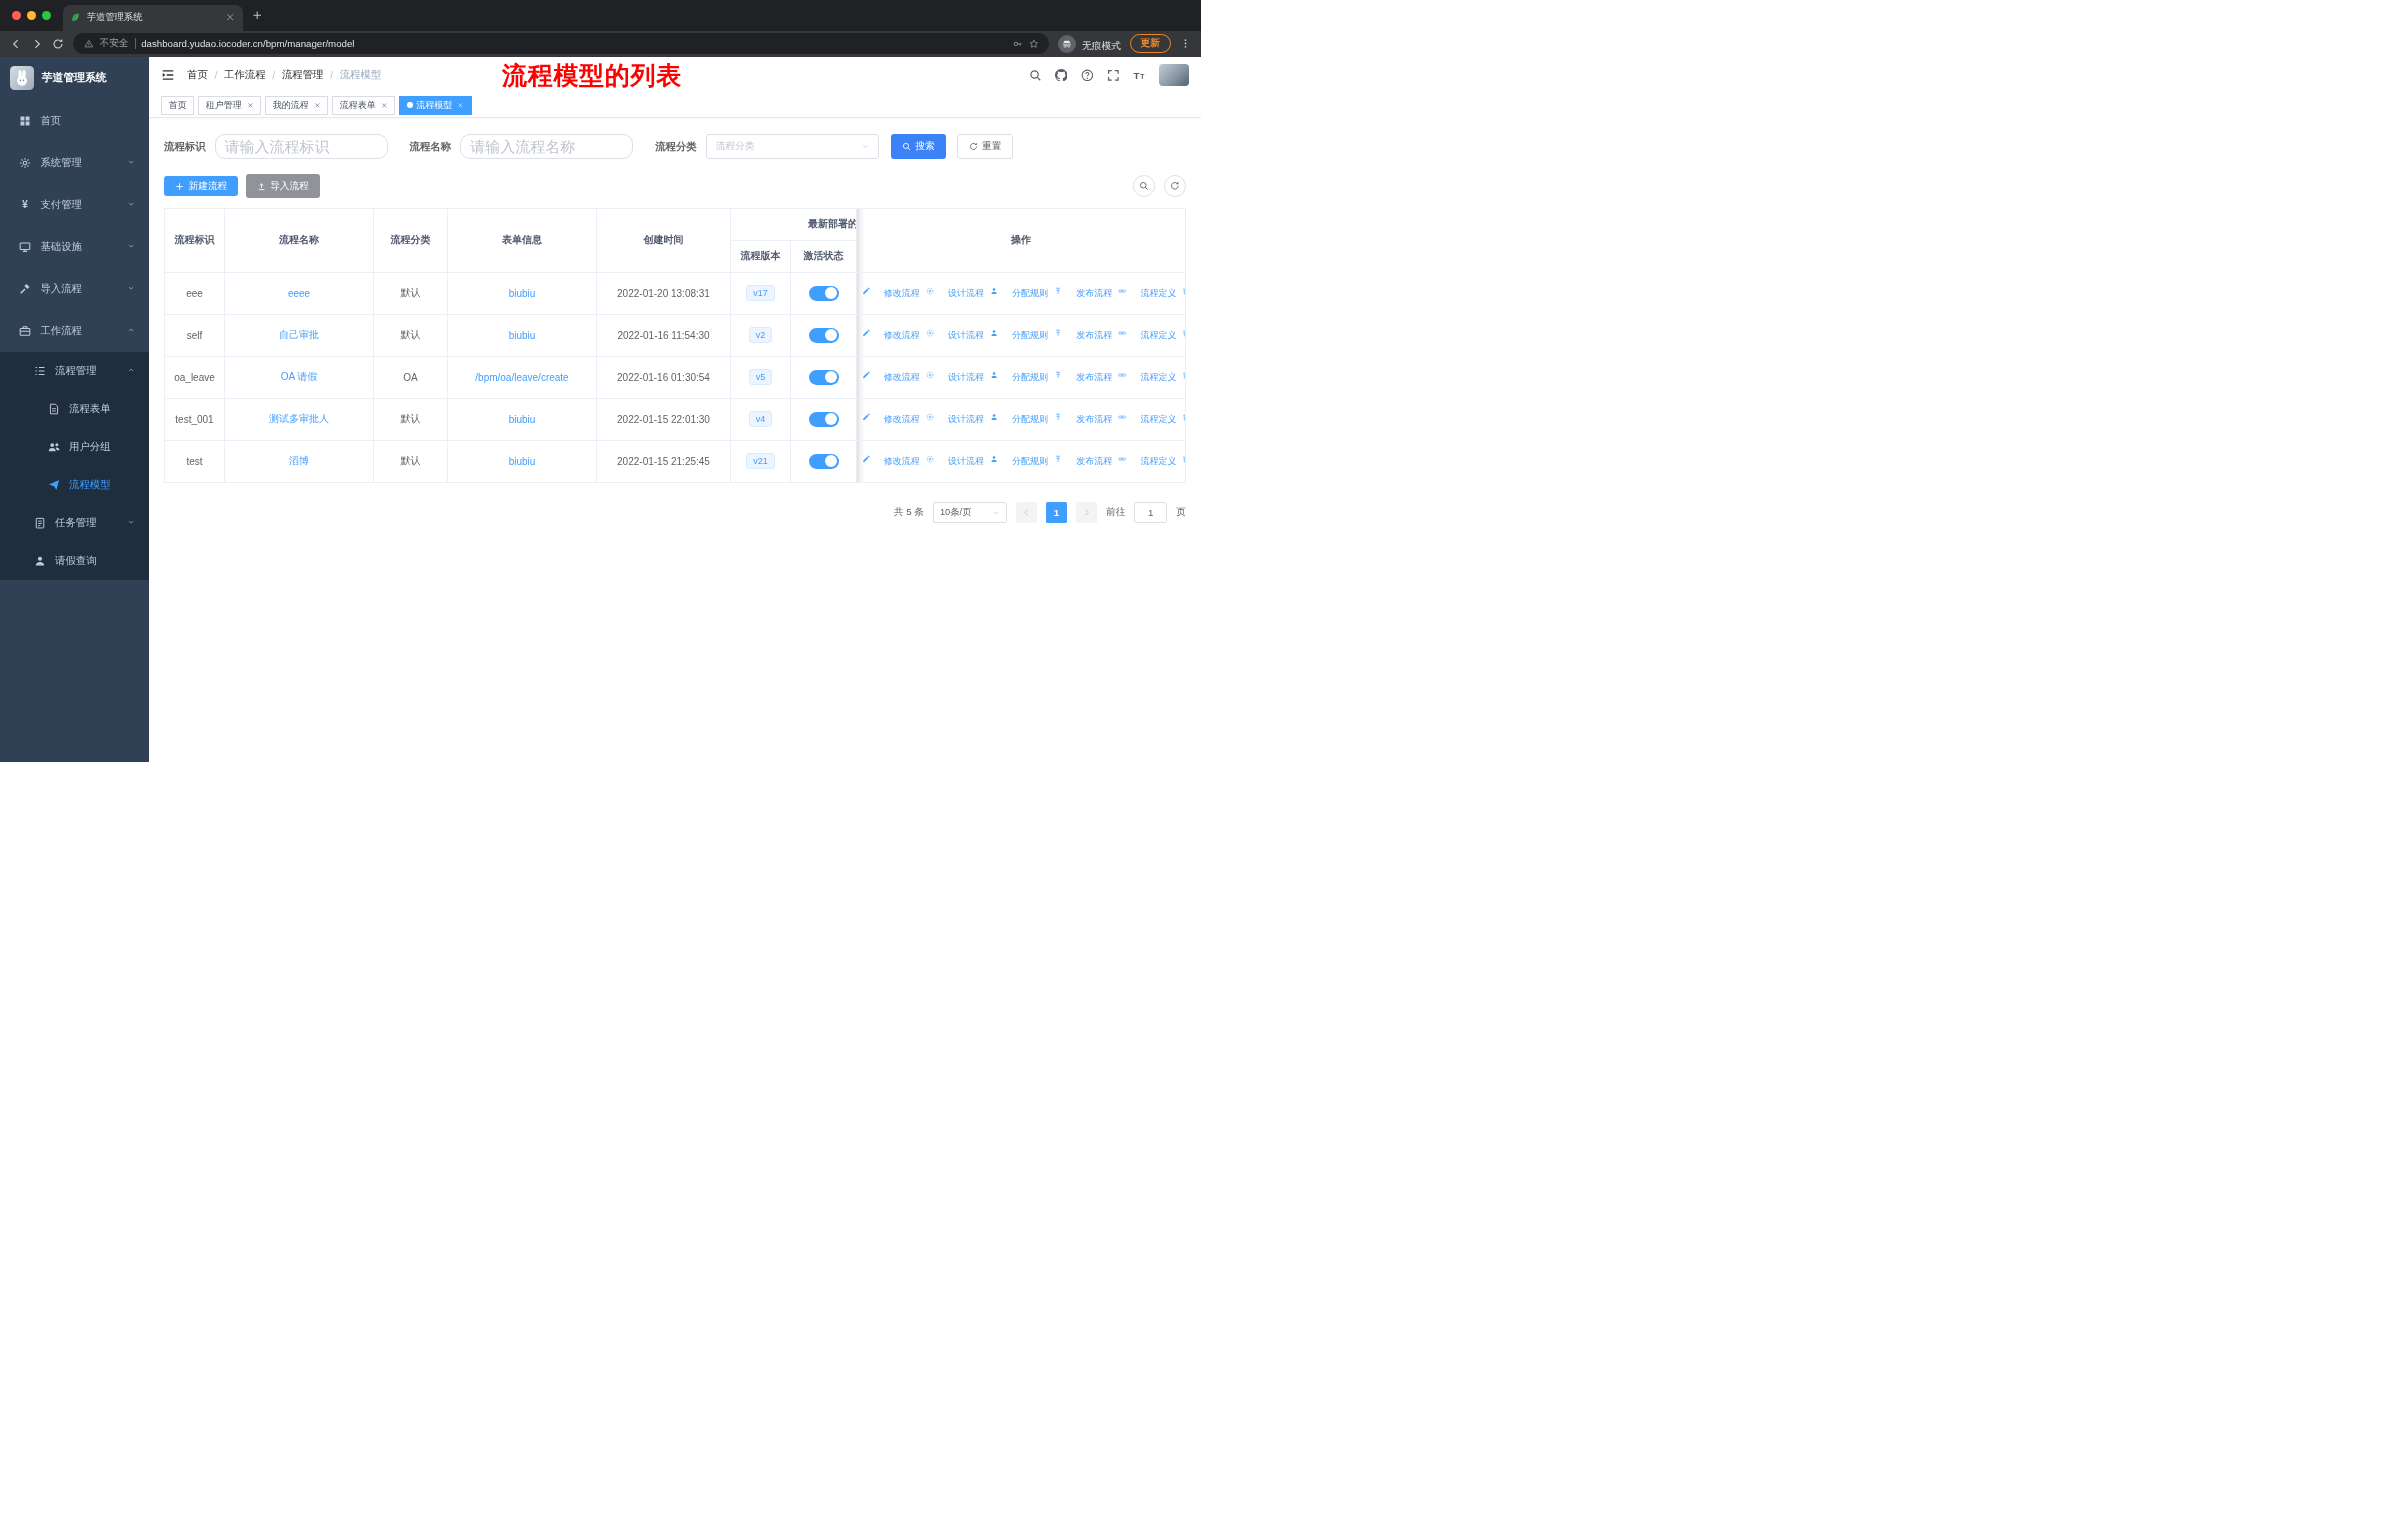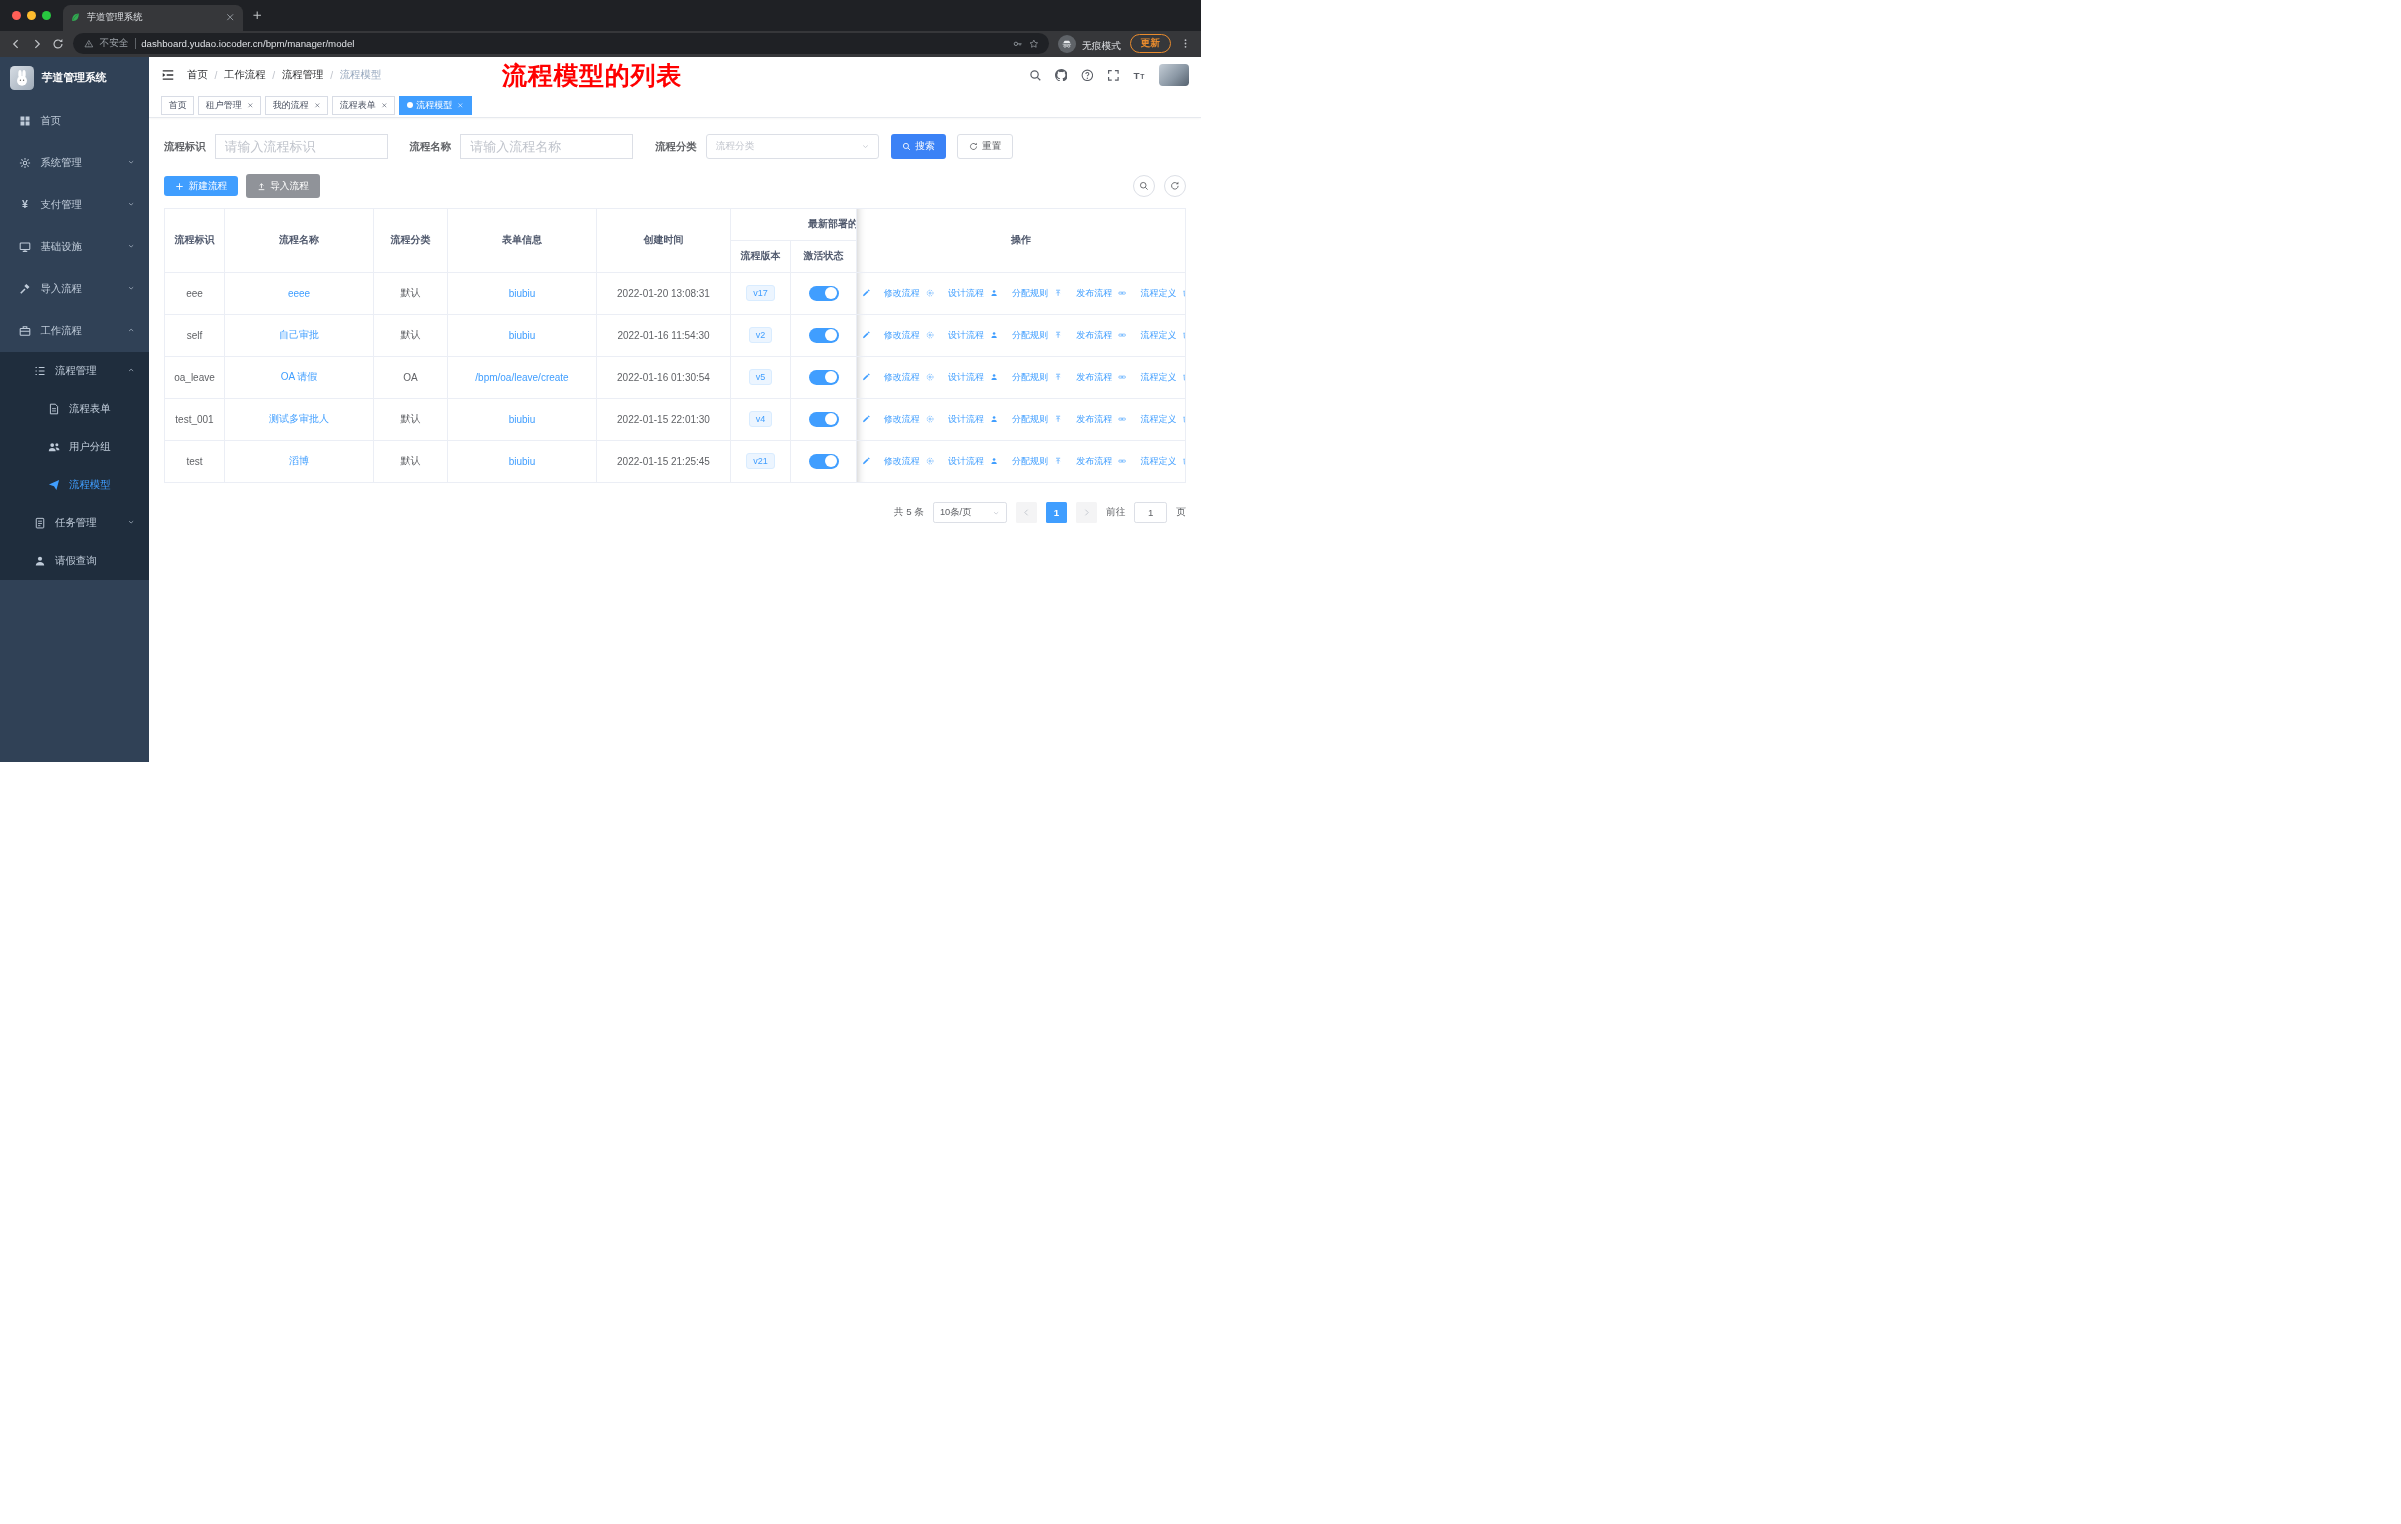--- a/index.html
+++ b/index.html
@@ -60,21 +60,21 @@
   .tag{height:19.4px;display:inline-flex;align-items:center;gap:3.7px;border:0.7px solid #d8dce5;background:#fff;color:#495060;font-size:9px;padding:0 6.7px;cursor:pointer;white-space:nowrap}
   .tag .tclose{font-size:6.7px;margin-left:1.5px}
   .tag .dot{width:6px;height:6px;border-radius:50%;background:#fff;display:inline-block}
   .tag.active{background:#409eff;border-color:#409eff;color:#fff}
 
   .content{flex:1;padding:16.4px 15px;overflow:hidden}
 
   
   .filters{display:flex;align-items:center;margin-bottom:15px}
   .f-label{font-size:10.4px;font-weight:700;color:#606266;margin-right:9px;white-space:nowrap}
-  .f-input{width:173px;height:24.6px;border:0.7px solid #dcdfe6;border-radius:0;padding:0 9px;font-size:13px;color:#606266;margin-right:22px;outline:none;font-family:inherit}
+  .f-input{width:173px;height:24.6px;border:0.7px solid #dcdfe6;border-radius:10px;padding:0 9px;font-size:15px;color:#606266;margin-right:22px;outline:none;font-family:inherit}
   .f-input::placeholder{color:#c0c4cc}
   .f-select{width:173px;height:24.6px;border:0.7px solid #dcdfe6;border-radius:3px;padding:0 7.4px 0 9px;display:flex;align-items:center;justify-content:space-between;color:#c0c4cc;font-size:9.7px;margin-right:12px;cursor:pointer}
   .f-select .icon{font-size:9px;color:#c0c4cc}
   .btn{height:24.6px;border-radius:3px;font-size:9.7px;display:inline-flex;align-items:center;gap:4.5px;padding:0 11px;border:none;cursor:pointer;font-family:inherit;white-space:nowrap}
   .btn .icon{font-size:9px}
   .btn-search{background:#3b82f6;color:#fff}
   .btn-reset{background:#fff;border:0.7px solid #dcdfe6;color:#606266;margin-left:11px}
 
   
   .actions-row{display:flex;align-items:center;margin-bottom:9.7px}
@@ -88,21 +88,21 @@
   th,td{border-right:0.7px solid #ebeef5;border-bottom:0.7px solid #ebeef5;text-align:center;padding:0 4.5px}
   thead th{font-weight:700;color:#515a6e;background:#fff;height:32px}
   th.group{text-align:left;padding:0 0 0 77px;overflow:hidden;white-space:nowrap}
   tbody td{height:42px;white-space:nowrap;overflow:hidden}
   .link{color:#409eff;text-decoration:none;cursor:pointer}
   .ver{display:inline-block;padding:2.2px 6px;background:#ecf5ff;border:0.7px solid #d9ecff;color:#409eff;font-size:9px;border-radius:3px}
   .switch{width:30px;height:15px;background:#409eff;border-radius:7.4px;display:inline-block;position:relative;vertical-align:middle;cursor:pointer}
   .switch::after{content:"";position:absolute;top:1.5px;right:1.5px;width:12px;height:12px;background:#fff;border-radius:50%}
   th.op,td.opcell{box-shadow:inset 9px 0 9px -9px rgba(0,0,0,.25)}
   td.opcell{padding:0 1.5px}
-  .act{color:#409eff;font-size:9px;margin:0 3px;display:inline-flex;align-items:center;gap:14px;cursor:pointer;text-decoration:none;white-space:nowrap}
+  .act{color:#409eff;font-size:9px;margin:0 3px;display:inline-flex;align-items:flex-start;gap:14px;cursor:pointer;text-decoration:none;white-space:nowrap}
   .act .icon{font-size:8.2px}
 
   
   .pager{display:flex;align-items:center;justify-content:flex-end;gap:9px;margin-top:19.4px;font-size:9.7px;color:#606266}
   .psize{width:74px;height:21px;border:0.7px solid #dcdfe6;border-radius:2.2px;display:flex;align-items:center;justify-content:space-between;padding:0 6px;font-size:9.3px;cursor:pointer}
   .psize .icon{font-size:8.2px;color:#c0c4cc}
   .pbtn{width:21px;height:21px;border-radius:1.5px;background:#f4f4f5;border:none;display:inline-flex;align-items:center;justify-content:center;color:#c0c4cc;font-size:9px;cursor:pointer}
   .pnum{min-width:21px;height:21px;border-radius:1.5px;background:#409eff;color:#fff;border:none;font-size:9.7px;font-weight:700;cursor:pointer}
   .pinput{width:33px;height:21px;border:0.7px solid #dcdfe6;border-radius:2.2px;text-align:center;font-size:9.7px;color:#606266;outline:none;font-family:inherit}
 </style>

